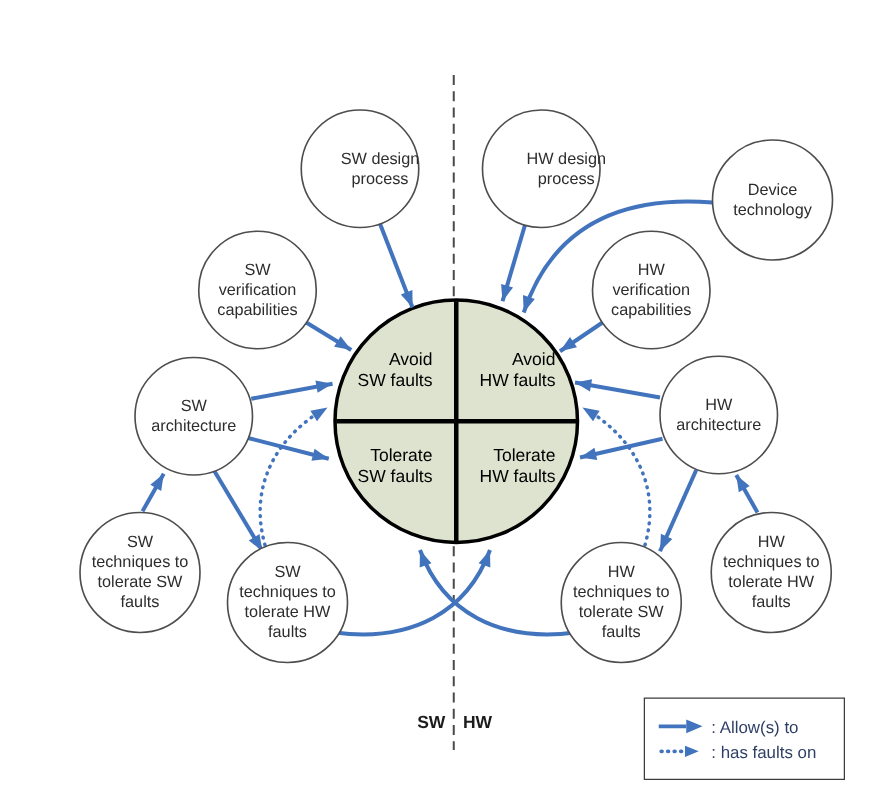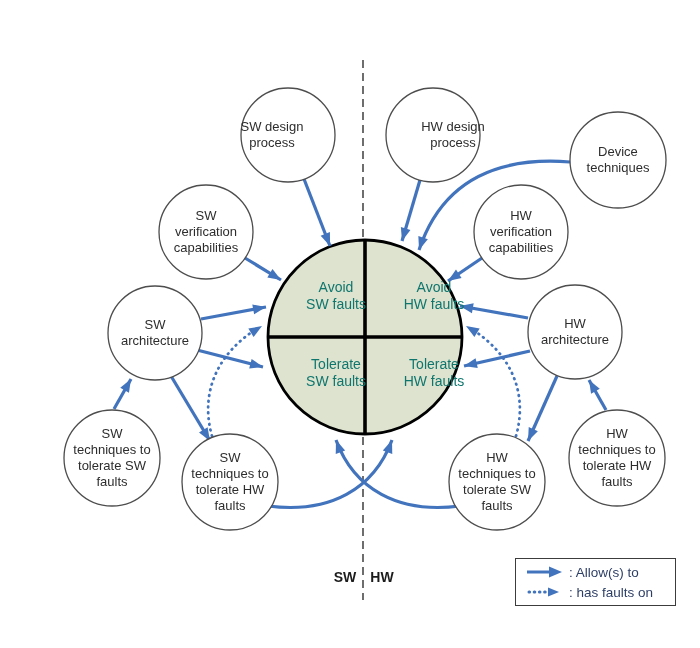--- a/index.html
+++ b/index.html
@@ -11,29 +11,29 @@
   .arrow-line   { fill:none; stroke-width:3.2; }
   .arrow-dotted { fill:none; stroke-width:2.8; stroke-dasharray:0.6 5.2; stroke-linecap:round; }
   .labels { position:absolute; left:0; top:0; width:100%; height:100%; pointer-events:none; }
   .node-label {
     position:absolute; transform:translate(-50%,-50%);
     white-space:pre-line; text-align:center;
     font-size:13px; line-height:1.24; color:#2d2d2d;
   }
   .quad-label {
     position:absolute; transform:translate(-50%,-50%);
-    white-space:pre-line; text-align:center;
-    font-size:14px; line-height:1.24; color:#0f766e;margin-left:20px;
+    white-space:pre-line; text-align:right;
+    font-size:14px; line-height:1.24; color:#000000;
   }
   .side-label {
     position:absolute; transform:translate(-50%,-50%);
     font-size:14px; font-weight:bold; color:#1c1c1c;
   }
   .legend {
-    position:absolute; left:515px; top:558px; width:161px; height:48px;
+    position:absolute; left:515px; top:558px; width:161px; height:66px;
     box-sizing:border-box; border:1.5px solid #3c3c3c; background:#fff;
     display:flex; flex-direction:column; justify-content:center; gap:5px; padding:4px 6px 4px 9px;
   }
   .legend-row { display:flex; align-items:center; gap:6px; font-size:13.5px; color:#2e3f66; }
   .legend-row svg { flex:0 0 auto; }
 </style>
 </head>
 <body>
 
 <div class="stage">
@@ -92,26 +92,26 @@
         <circle cx="155" cy="333" r="47" fill="#ffffff" stroke="#4d4d4d" stroke-width="1.3"></circle>
         <circle cx="575" cy="332" r="47" fill="#ffffff" stroke="#4d4d4d" stroke-width="1.3"></circle>
         <circle cx="112" cy="458" r="48" fill="#ffffff" stroke="#4d4d4d" stroke-width="1.3"></circle>
         <circle cx="230" cy="482" r="48" fill="#ffffff" stroke="#4d4d4d" stroke-width="1.3"></circle>
         <circle cx="497" cy="482" r="48" fill="#ffffff" stroke="#4d4d4d" stroke-width="1.3"></circle>
         <circle cx="617" cy="458" r="48" fill="#ffffff" stroke="#4d4d4d" stroke-width="1.3"></circle>
       </g>
   </svg>
 
   <div class="labels" id="labels">
-      <div class="node-label" style="left: 272px; top: 135px;">SW design
+      <div class="node-label" style="left: 304px; top: 135px;">SW design
 process</div>
       <div class="node-label" style="left: 453px; top: 135px;">HW design
 process</div>
       <div class="node-label" style="left: 618px; top: 160px;">Device
-techniques</div>
+technology</div>
       <div class="node-label" style="left: 206px; top: 232px;">SW
 verification
 capabilities</div>
       <div class="node-label" style="left: 521px; top: 232px;">HW
 verification
 capabilities</div>
       <div class="node-label" style="left: 155px; top: 333px;">SW
 architecture</div>
       <div class="node-label" style="left: 575px; top: 332px;">HW
 architecture</div>

